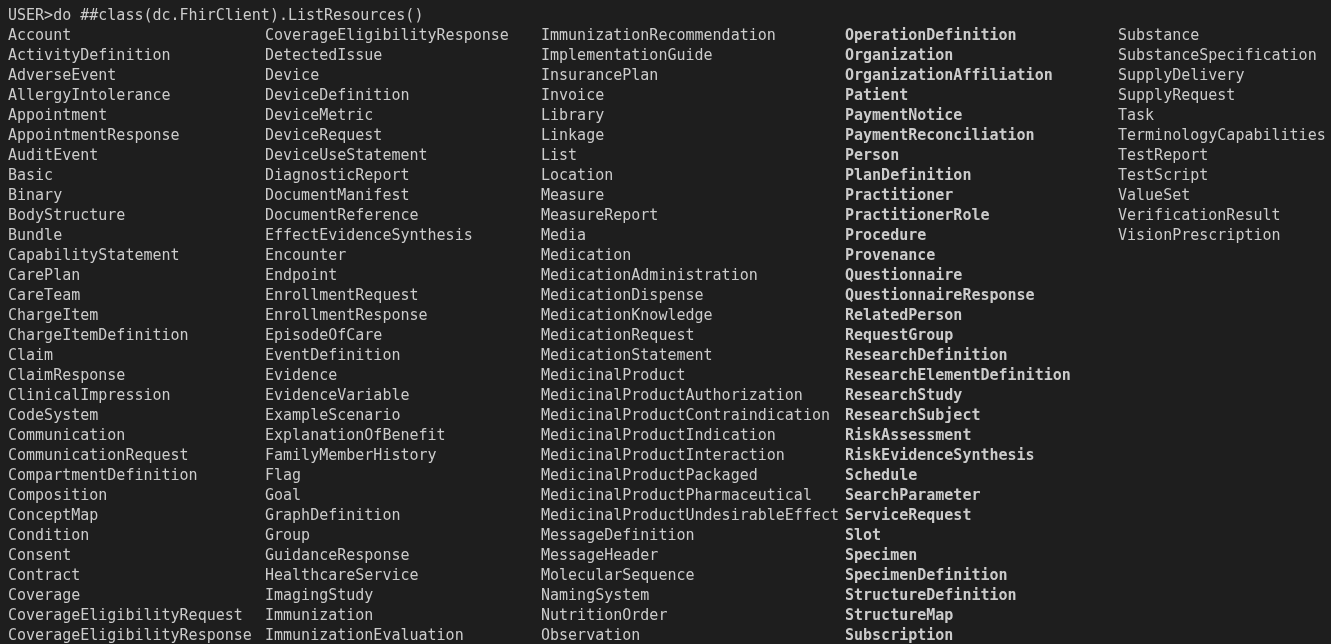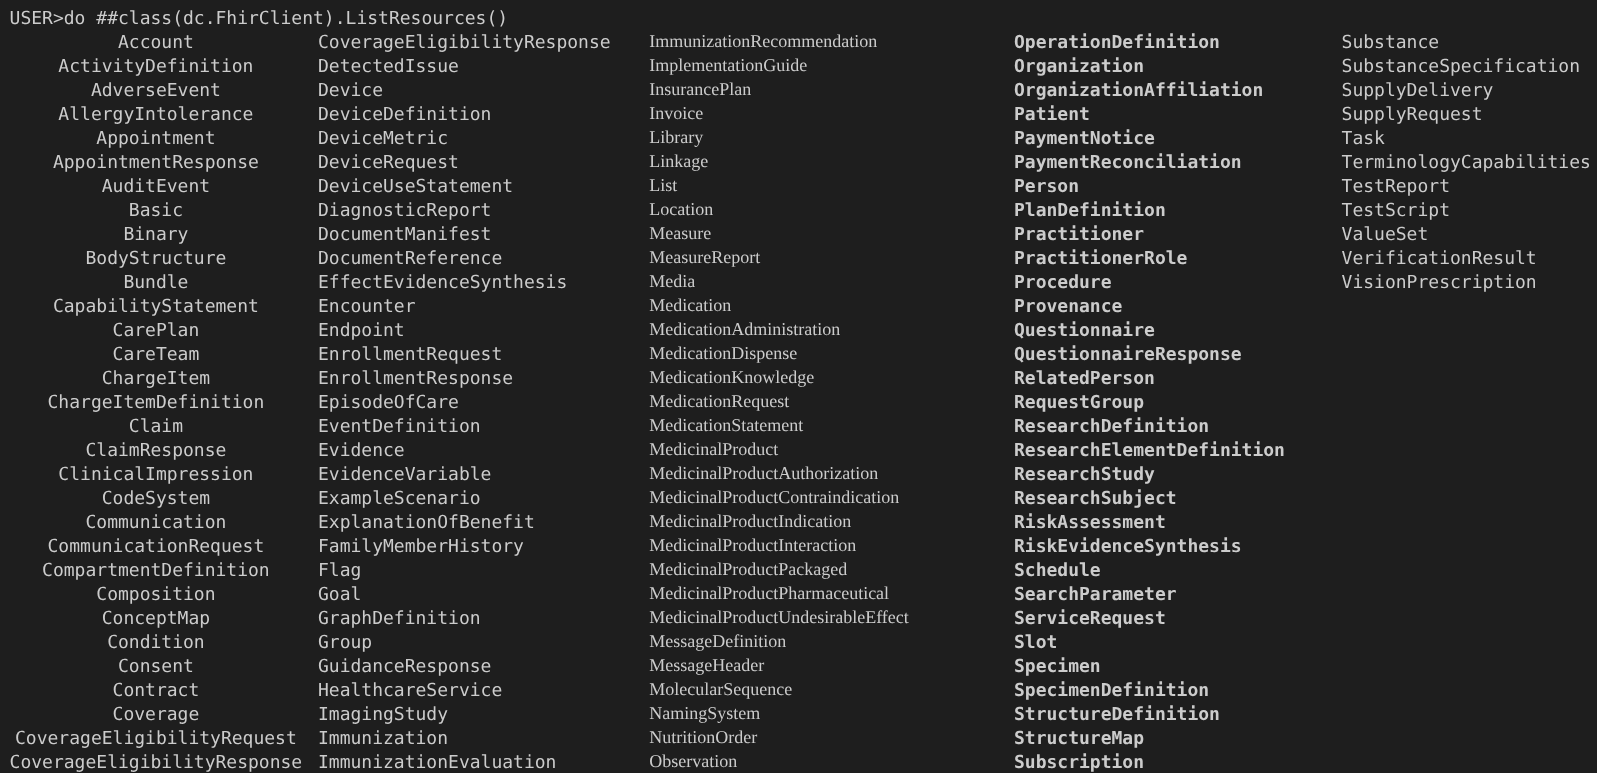--- a/index.html
+++ b/index.html
@@ -44,23 +44,23 @@
     font-size: 15px;
     line-height: 20px;
     color: #cccccc;
   }
   .res-line {
     display: block;
     height: 20px;
     line-height: 20px;
     white-space: pre;
   }
-  #col-0 { left: 8px; text-align: center; }
+  #col-0 { left: 8px; }
   #col-1 { left: 265px; }
-  #col-2 { left: 541px; font-family: Liberation Serif, serif; }
+  #col-2 { left: 541px; }
   #col-3 { left: 845px; font-weight: bold; }
   #col-4 { left: 1118px; }
 </style>
 </head>
 <body>
 
 <div id="terminal">
 
   <div class="prompt-line">USER&gt;do ##class(dc.FhirClient).ListResources()</div>
 

